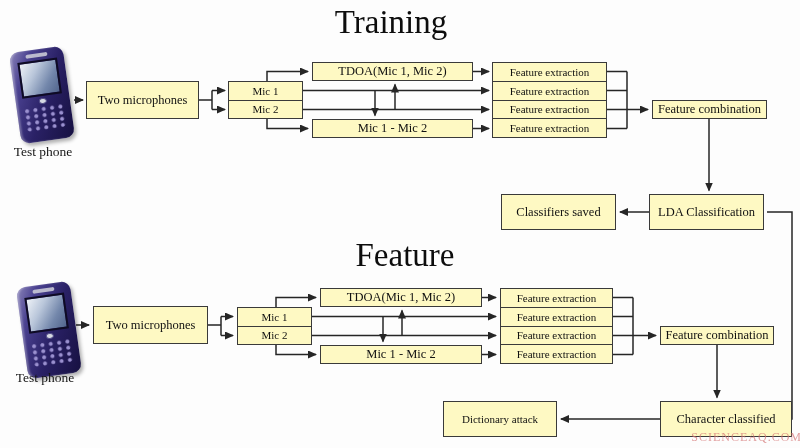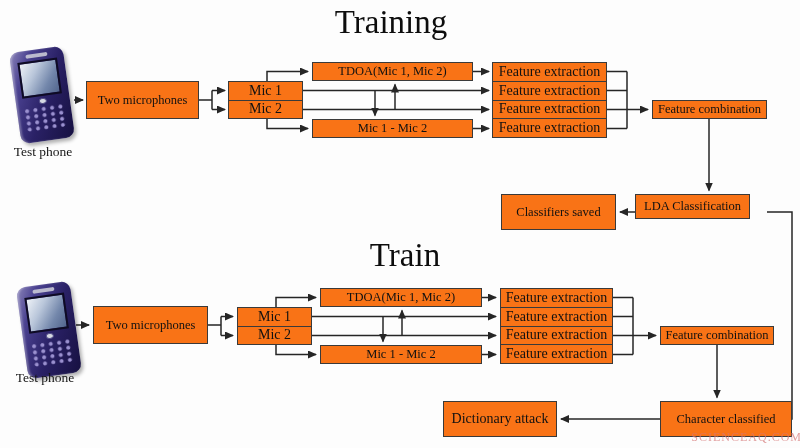--- a/index.html
+++ b/index.html
@@ -5,28 +5,28 @@
   html,body{margin:0;padding:0;background:#ffffff;}
   .canvas{
     position:relative;width:800px;height:448px;background:#fdfdfd;overflow:hidden;
     font-family:Liberation Serif, serif;color:#141414;padding-left:8px;
   }
   .title{
     position:absolute;font-size:33px;font-weight:400;color:#0d0d0d;
     text-align:center;z-index:3;line-height:1.05;
   }
   .box{
-    position:absolute;background:#f97316;border:1.5px solid #3a3a3a;
+    position:absolute;background:#fef9c3;border:1.5px solid #3a3a3a;
     display:flex;align-items:center;justify-content:center;
     font-size:12.5px;color:#111;box-sizing:border-box;z-index:2;white-space:nowrap;
   }
   .stack{flex-direction:column;padding:0;align-items:stretch;justify-content:stretch;}
   .stack .row{
     flex:1;display:flex;align-items:center;justify-content:center;
-    font-size:14px;white-space:nowrap;
+    font-size:11px;white-space:nowrap;
   }
   .stack .row + .row{border-top:1.5px solid #3a3a3a;}
   svg.wires{position:absolute;left:0;top:0;z-index:1;}
   .caption{position:absolute;font-size:13.5px;color:#161616;z-index:3;text-align:center;}
   .watermark{
     position:absolute;right:6px;bottom:3px;z-index:4;font-size:12px;
     letter-spacing:1px;color:rgba(213,118,118,0.72);
   }
   
   .phone{position:absolute;width:74px;height:100px;z-index:2;}
@@ -130,23 +130,23 @@
     <div class="row">Feature extraction</div>
     <div class="row">Feature extraction</div>
     <div class="row">Feature extraction</div>
     <div class="row">Feature extraction</div>
   </div>
 
   <div class="box" style="left:652px;top:100px;width:115px;height:19px">Feature combination</div>
 
   <div class="box" style="left:501px;top:194px;width:115px;height:36px">Classifiers saved</div>
 
-  <div class="box" style="left:635px;top:194px;width:115px;height:25px">LDA Classification</div>
+  <div class="box" style="left:649px;top:194px;width:115px;height:36px">LDA Classification</div>
 
-  <div class="title" style="left:305px;top:238px;width:200px">Train</div>
+  <div class="title" style="left:305px;top:238px;width:200px">Feature</div>
 
   <div class="phone" style="left:13px;top:281px">
     <div class="ph-body">
       <div class="ph-ear"></div>
       <div class="ph-screen"></div>
       <div class="ph-ball"></div>
       <div class="ph-keys"></div>
     </div>
   </div>
   <div class="caption" style="left:4px;top:370px;width:82px">Test phone</div>

